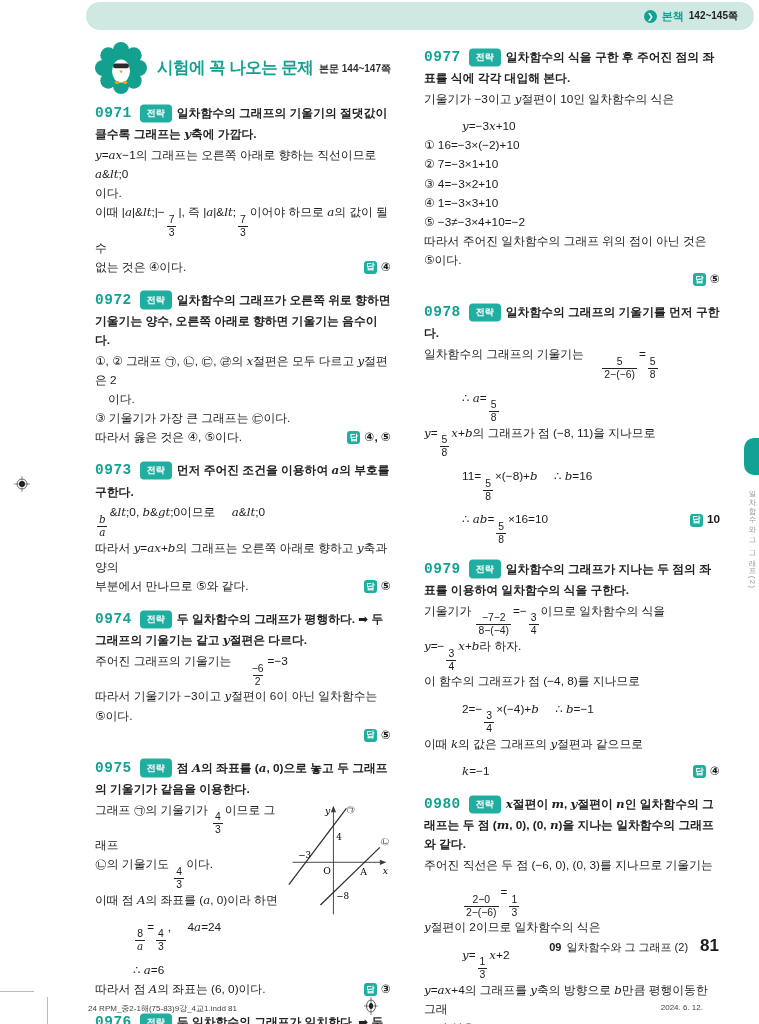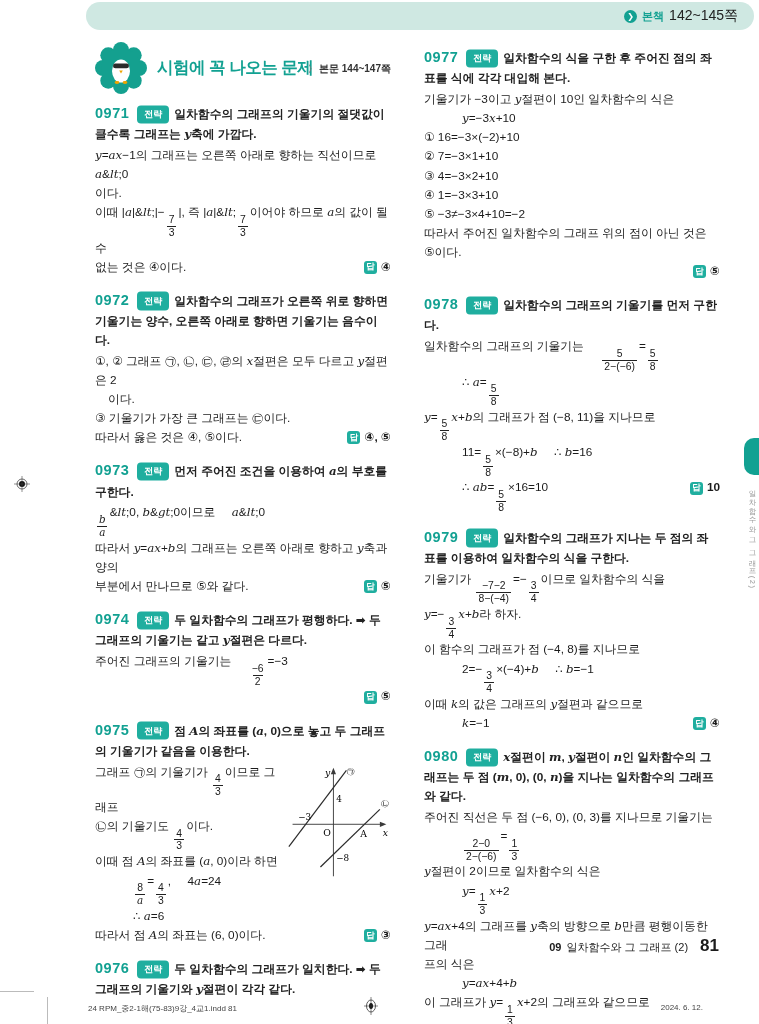--- a/index.html
+++ b/index.html
@@ -22,49 +22,49 @@
     background:var(--banner);border-radius:14px;
     display:flex;align-items:center;justify-content:flex-end;
     padding-right:16px;gap:5px;
   }
   .banner-arrow{
     width:13px;height:13px;border-radius:50%;background:var(--accent);
     color:#fff;font-size:8px;font-weight:700;
     display:inline-flex;align-items:center;justify-content:center;
   }
   .banner-book{color:var(--accent);font-weight:700;font-size:11px;}
-  .banner-pages{color:#222;font-weight:400;font-size:14px;}
+  .banner-pages{color:#222;font-weight:700;font-size:10px;}
 
   
   .section-head{position:absolute;left:95px;top:40px;width:296px;height:56px;}
   .mascot{position:absolute;left:0;top:2px;}
   .section-title{
     position:absolute;left:62px;top:17px;font-size:16.5px;font-weight:700;
     color:var(--accent);letter-spacing:-0.5px;white-space:nowrap;
   }
   .section-ref{position:absolute;right:0;top:22px;font-size:10px;color:#333;font-weight:600;white-space:nowrap;padding-left:31px;}
   .section-ref .chev{color:#777;margin-right:2px;font-size:9px;}
 
   
   .col{position:absolute;width:296px;}
   #col-left{left:95px;top:102px;}
   #col-right{left:424px;top:46px;}
 
   .problem{margin-bottom:12px;}
   .p-head{font-size:11.8px;line-height:1.6;margin-bottom:2px;color:#222;font-weight:700;}
   .p-num{
     color:var(--accent);font-size:14.5px;font-weight:700;margin-right:8px;
-    letter-spacing:.5px;font-family:Liberation Sans, sans-serif;
+    letter-spacing:.5px;font-family:Liberation Mono, monospace;
   }
   .badge{
     display:inline-block;background:var(--badge);color:#fff;font-size:9px;font-weight:700;
     padding:1.5px 7px 2.5px;border-radius:4px;margin-right:5px;transform:translateY(-1.5px);
   }
   .line{font-size:11.8px;line-height:1.62;overflow:hidden;}
-  .line.indent{margin-left:38px;}
+  .line.indent{margin-left:38px;margin-top:8px;}
   .line.cont{margin-left:13px;}
   .line.clr{clear:right;}
   .line i,.p-head i{font-family:"DejaVu Serif","Liberation Serif",serif;font-style:italic;}
   .answrap{float:right;font-weight:700;display:inline-flex;align-items:center;gap:4px;}
   .ans-badge{
     display:inline-flex;align-items:center;justify-content:center;
     width:13px;height:13px;border-radius:3px;background:var(--badge);
     color:#fff;font-size:8.5px;font-weight:700;flex:0 0 auto;
   }
   .frac{
@@ -170,20 +170,21 @@
             <span class="ans-badge">답</span>
             <span class="ans-val">⑤</span>
           </span></div>
       </div>
       <div class="problem">
         <div class="p-head"><span class="p-num">0974</span><span class="badge">전략</span><span class="p-strat">두 일차함수의 그래프가 평행하다. ➡ 두 그래프의 기울기는 같고 <i>y</i>절편은 다르다.</span></div>
         <div class="line">주어진 그래프의 기울기는&nbsp;&nbsp;&nbsp;&nbsp;&nbsp;<span class="frac">
             <span class="fn">−6</span>
             <span class="fd">2</span>
           </span>=−3</div>
+        <div class="line">따라서 기울기가 −3이고 <i>y</i>절편이 6이 아닌 일차함수는 ⑤이다.</div>
         <div class="line">
           <span class="answrap">
             <span class="ans-badge">답</span>
             <span class="ans-val">⑤</span>
           </span>
         </div>
       </div>
       <div class="problem">
         <div class="p-head"><span class="p-num">0975</span><span class="badge">전략</span><span class="p-strat">점 <i>A</i>의 좌표를 (<i>a</i>, 0)으로 놓고 두 그래프의 기울기가 같음을 이용한다.</span></div>
         <div class="figwrap">

